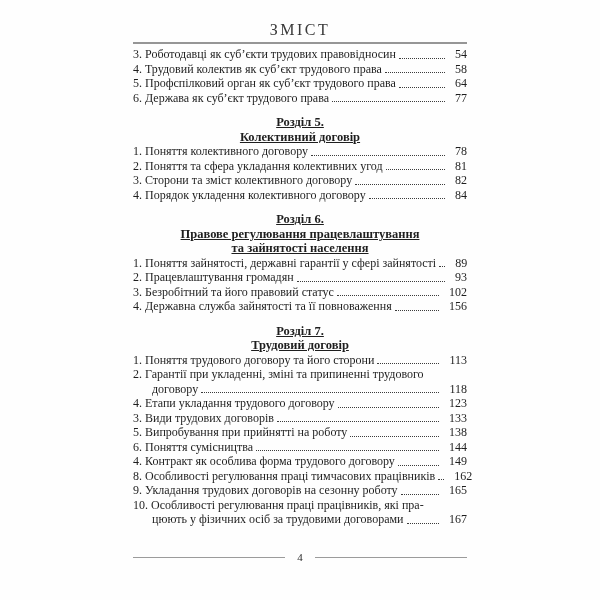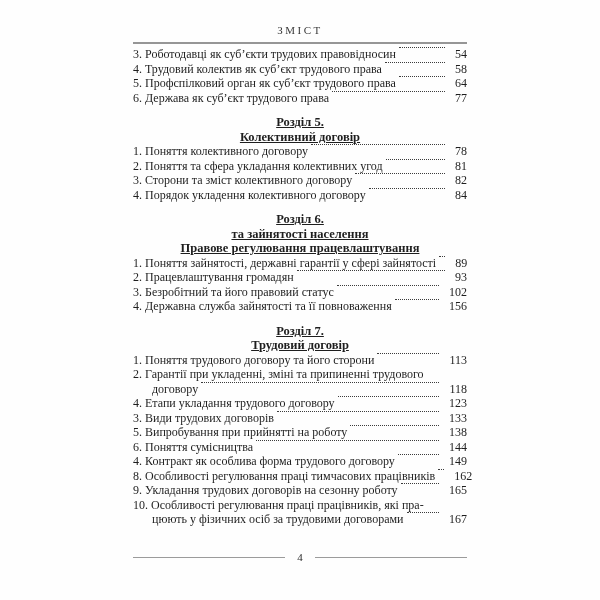--- a/index.html
+++ b/index.html
@@ -16,21 +16,21 @@
     color: #1e1e1e;
     overflow: hidden;
   }
   .content {
     width: 334px;
     margin: 0 auto;
     padding-top: 23px;
   }
   .header-title {
     text-align: center;
-    font-size: 11px;
+    font-size: 16px;
     letter-spacing: 2.5px;
     color: #3a3a3a;
     line-height: 14px;
   }
   .header-rule {
     border: 0;
     border-top: 2px solid #969696;
     margin: 5px 0 3px 0;
   }
   .sec-head {
@@ -38,21 +38,21 @@
     text-align: center;
     font-weight: bold;
     font-size: 12.5px;
     text-decoration: underline;
   }
   .sec-head-line {
     line-height: 14.5px;
   }
   .toc-row {
     display: flex;
-    align-items: flex-start;
+    align-items: flex-end;
     font-size: 12px;
     line-height: 14.5px;
     white-space: nowrap;
   }
   .toc-row.indent {
     padding-left: 19px;
   }
   .toc-text {
     flex-shrink: 0;
   }
@@ -140,22 +140,22 @@
           <span class="dots"></span>
           <span class="toc-page">82</span>
         </div>
         <div class="toc-row">
           <span class="toc-text">4. Порядок укладення колективного договору</span>
           <span class="dots"></span>
           <span class="toc-page">84</span>
         </div>
         <div class="sec-head">
           <div class="sec-head-line">Розділ 6.</div>
+          <div class="sec-head-line">Правове регулювання працевлаштування</div>
           <div class="sec-head-line">та зайнятості населення</div>
-          <div class="sec-head-line">Правове регулювання працевлаштування</div>
         </div>
         <div class="toc-row">
           <span class="toc-text">1. Поняття зайнятості, державні гарантії у сфері зайнятості</span>
           <span class="dots"></span>
           <span class="toc-page">89</span>
         </div>
         <div class="toc-row">
           <span class="toc-text">2. Працевлаштування громадян</span>
           <span class="dots"></span>
           <span class="toc-page">93</span>

